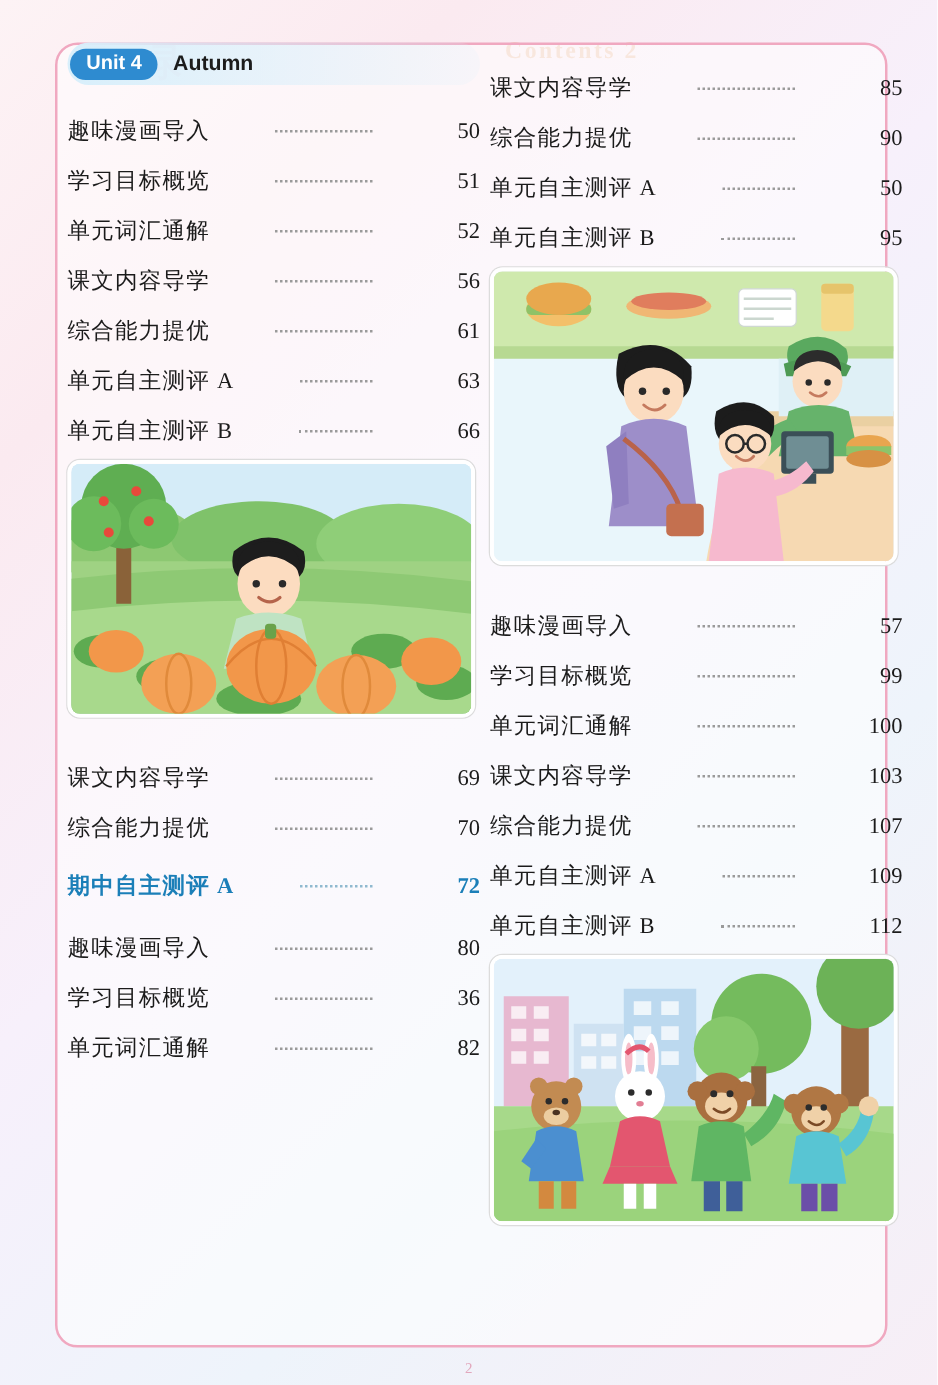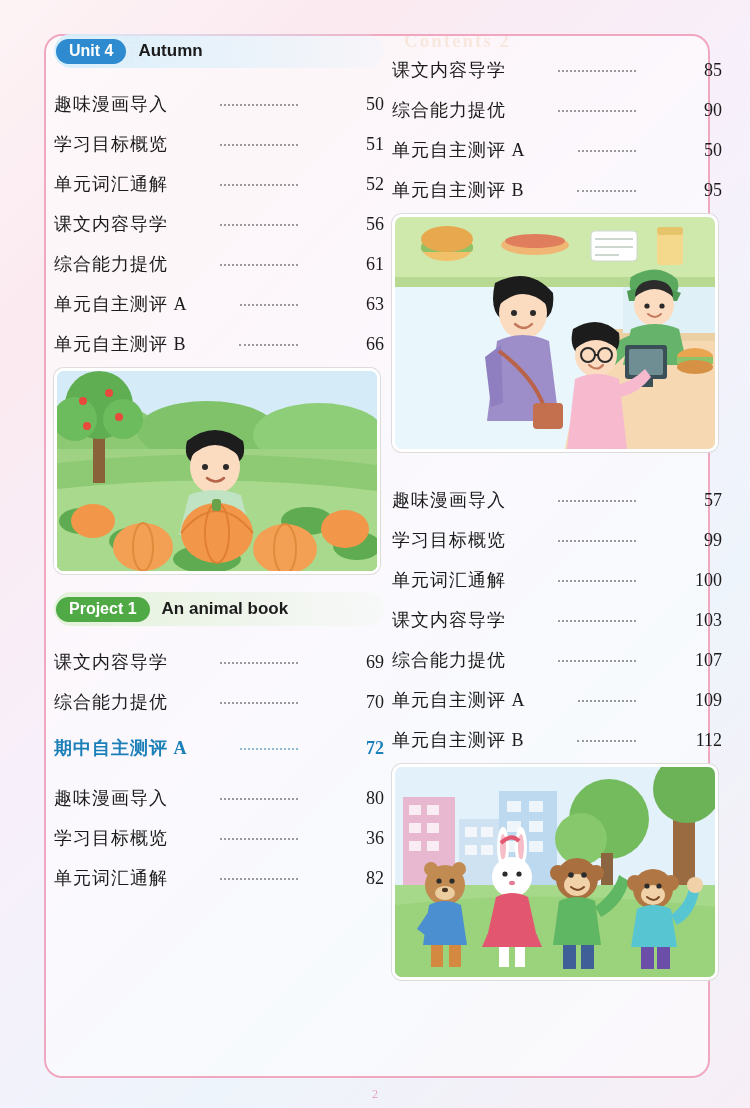--- a/index.html
+++ b/index.html
@@ -279,24 +279,20 @@
             <ellipse cx="228" cy="178" rx="32" ry="25" fill="#f3a055"></ellipse>
             <ellipse cx="228" cy="178" rx="11" ry="25" fill="none" stroke="#e08a3b" stroke-width="2"></ellipse>
             <ellipse cx="288" cy="158" rx="24" ry="19" fill="#f2974a"></ellipse>
             <ellipse cx="36" cy="150" rx="22" ry="17" fill="#f2974a"></ellipse>
           </g>
         </svg>
       </div>
 
       <div class="spacer-18"></div>
 
-      <div class="unit-head banner-green">
-        <span class="badge badge-green">Project 1</span>
-        <span class="unit-title">An animal book</span>
-      </div>
 
       <div class="toc-row">
         <span class="toc-label">课文内容导学</span>
         <span class="toc-dots"></span>
         <span class="toc-page">69</span>
       </div>
       <div class="toc-row">
         <span class="toc-label">综合能力提优</span>
         <span class="toc-dots"></span>
         <span class="toc-page">70</span>

